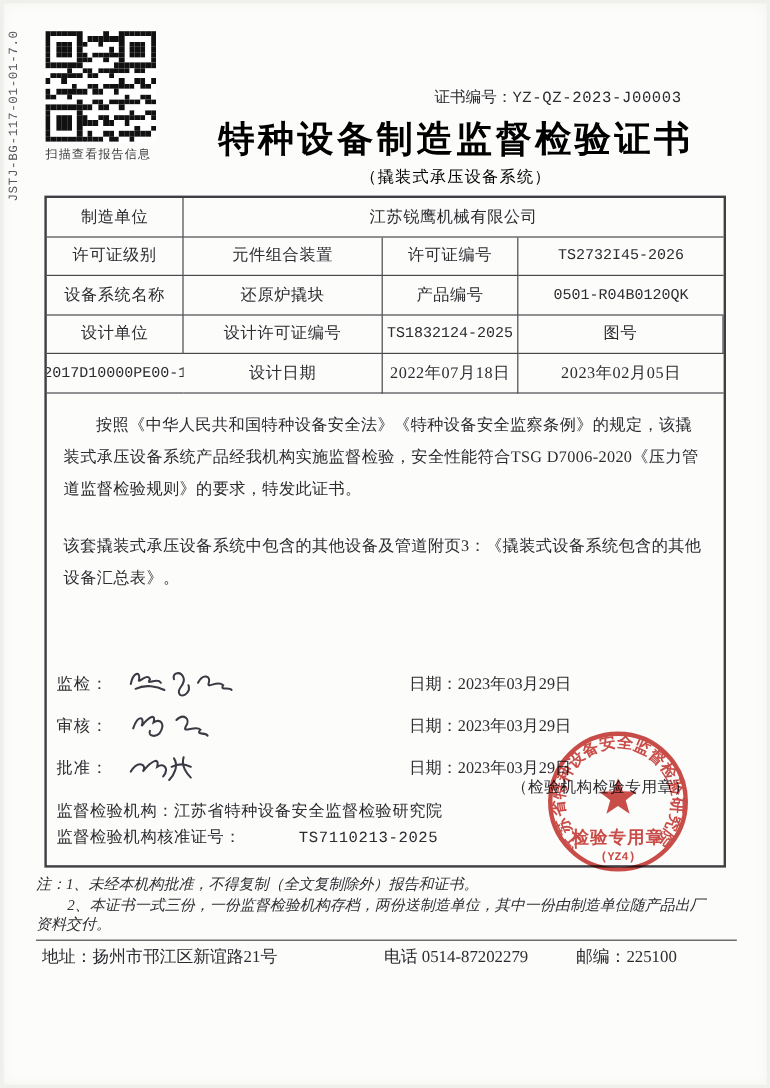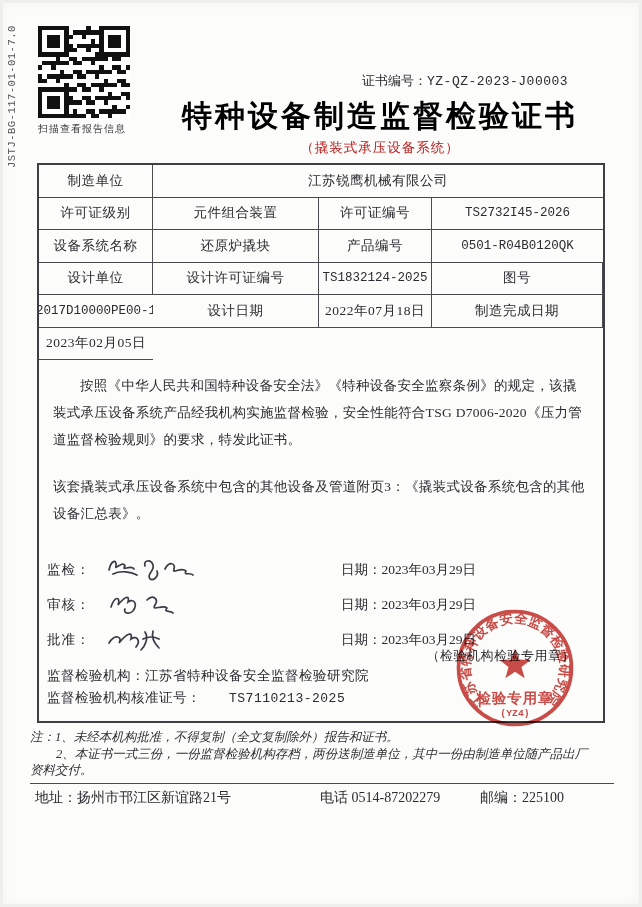--- a/index.html
+++ b/index.html
@@ -27,21 +27,21 @@
   .qr-caption{margin-top:4px;font-size:10px;color:#3a3a3f;letter-spacing:1px;white-space:nowrap;}
 
   
   .cert-no-line{position:absolute;left:362px;top:72px;font-size:13px;white-space:nowrap;}
   .cert-no-line .num{font-family:"Liberation Mono","DejaVu Sans Mono",monospace;font-size:13px;letter-spacing:.5px;}
   .title{
     position:absolute;left:150px;top:96px;width:460px;text-align:center;
     font-family:"Liberation Sans","DejaVu Sans",sans-serif;
     font-size:30px;font-weight:700;letter-spacing:3px;color:#000000;white-space:nowrap;
   }
-  .subtitle{position:absolute;left:150px;top:139px;width:460px;text-align:center;font-size:13.5px;letter-spacing:1px;color:#b91c1c;}
+  .subtitle{position:absolute;left:150px;top:139px;width:460px;text-align:center;font-size:13.5px;letter-spacing:1px;color:#000000;}
 
   
   .main-box{
     position:absolute;left:37px;top:163px;width:568px;height:560px;
     border:2px solid #3e3e43;box-sizing:border-box;background:transparent;
   }
   .cert-table{display:grid;grid-template-columns:114px 166px 113px 1fr;grid-auto-rows:32.5px;font-size:13.5px;}
   .ct-cell{
     border-right:1.5px solid #4a4a4e;border-bottom:1.5px solid #4a4a4e;
     display:flex;align-items:center;justify-content:center;
@@ -56,21 +56,21 @@
   .body-text .p2{margin:20px 0 0 0;}
 
   .sign-block{position:absolute;left:0;top:388px;width:100%;}
   .sign-row{position:relative;height:35px;}
   .sign-label{position:absolute;left:8px;top:8px;font-size:13.5px;letter-spacing:1px;}
   .sign-svg{position:absolute;left:62px;top:1px;}
   .sign-date{position:absolute;left:302px;top:8px;font-size:13.5px;white-space:nowrap;}
   .seal-caption{position:absolute;right:28px;top:482px;font-size:13px;letter-spacing:.5px;}
   .org-line{position:absolute;left:8px;top:502px;font-size:13.5px;letter-spacing:.5px;white-space:nowrap;}
   .org-cert{position:absolute;left:8px;top:524px;font-size:13.5px;letter-spacing:.5px;white-space:nowrap;}
-  .org-cert .num{font-family:"Liberation Mono","DejaVu Sans Mono",monospace;font-size:13px;margin-left:28px;}
+  .org-cert .num{font-family:"Liberation Mono","DejaVu Sans Mono",monospace;font-size:13px;margin-left:48px;}
 
   
   .stamp{position:absolute;left:438px;top:591px;width:154px;height:154px;z-index:20;opacity:.88;mix-blend-mode:multiply;}
 
   
   .notes{position:absolute;left:30px;top:729px;width:584px;font-style:italic;font-size:12.5px;line-height:16.5px;color:#2e2e33;}
   .notes .n2{padding-left:26px;}
   .footer-rule{position:absolute;left:30px;top:783px;width:584px;border-top:1.5px solid #4a4a4e;}
   .footer{position:absolute;left:0;top:789px;width:642px;height:20px;font-size:14px;}
   .f-addr{position:absolute;left:35px;top:0;}
@@ -557,21 +557,20 @@
 
     <div class="ct-cell">设计单位</div>
 
     <div class="ct-cell">设计许可证编号</div>
     <div class="ct-cell mono">TS1832124-2025</div>
     <div class="ct-cell">图号</div>
     <div class="ct-cell lastcol mono">22017D10000PE00-10</div>
 
     <div class="ct-cell">设计日期</div>
     <div class="ct-cell">2022年07月18日</div>
-    <div class="ct-cell">制造完成日期</div>
     <div class="ct-cell lastcol">2023年02月05日</div>
   </div>
 
   <div class="body-text">
     <p class="p1">按照《中华人民共和国特种设备安全法》《特种设备安全监察条例》的规定，该撬装式承压设备系统产品经我机构实施监督检验，安全性能符合TSG D7006-2020《压力管道监督检验规则》的要求，特发此证书。</p>
     <p class="p2">该套撬装式承压设备系统中包含的其他设备及管道附页3：《撬装式设备系统包含的其他设备汇总表》。</p>
   </div>
 
   <div class="sign-block">
     <div class="sign-row">

